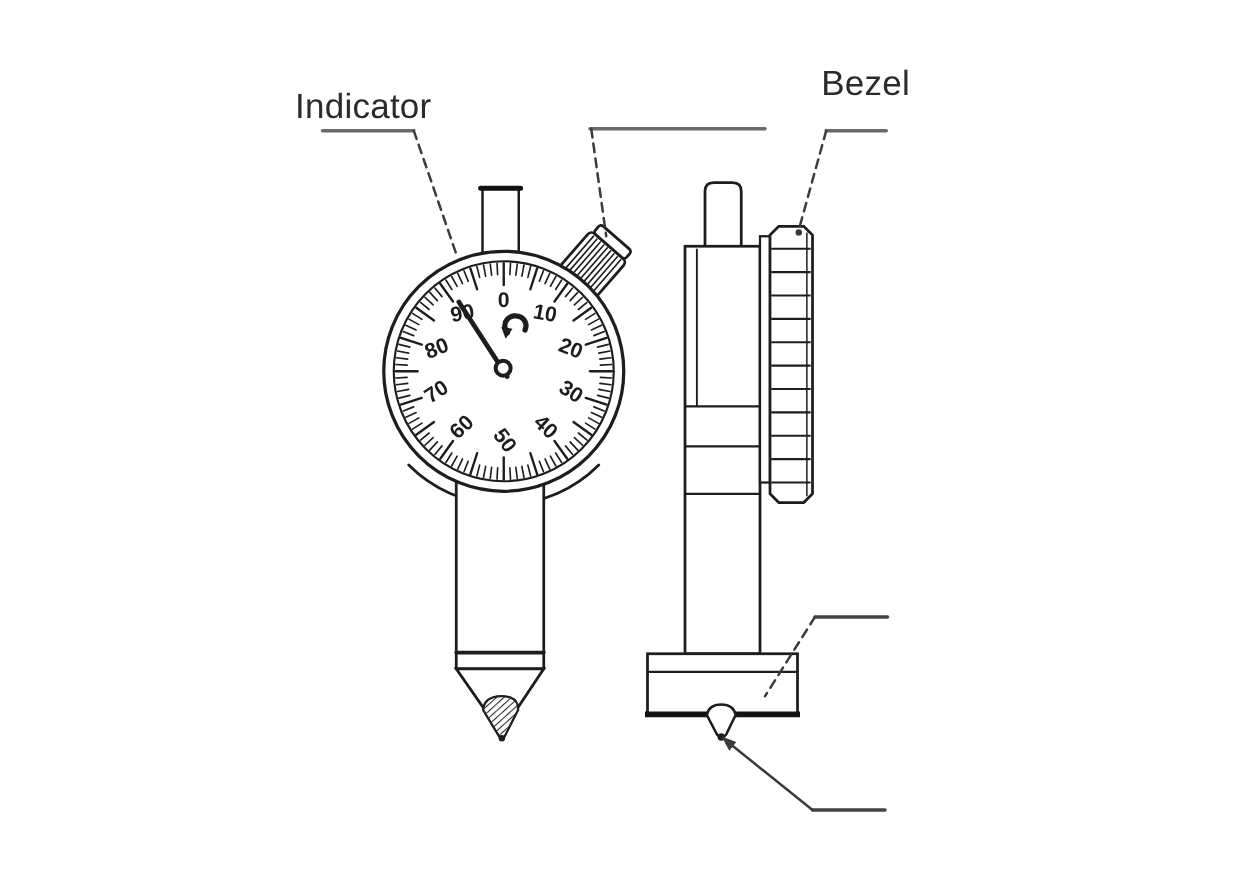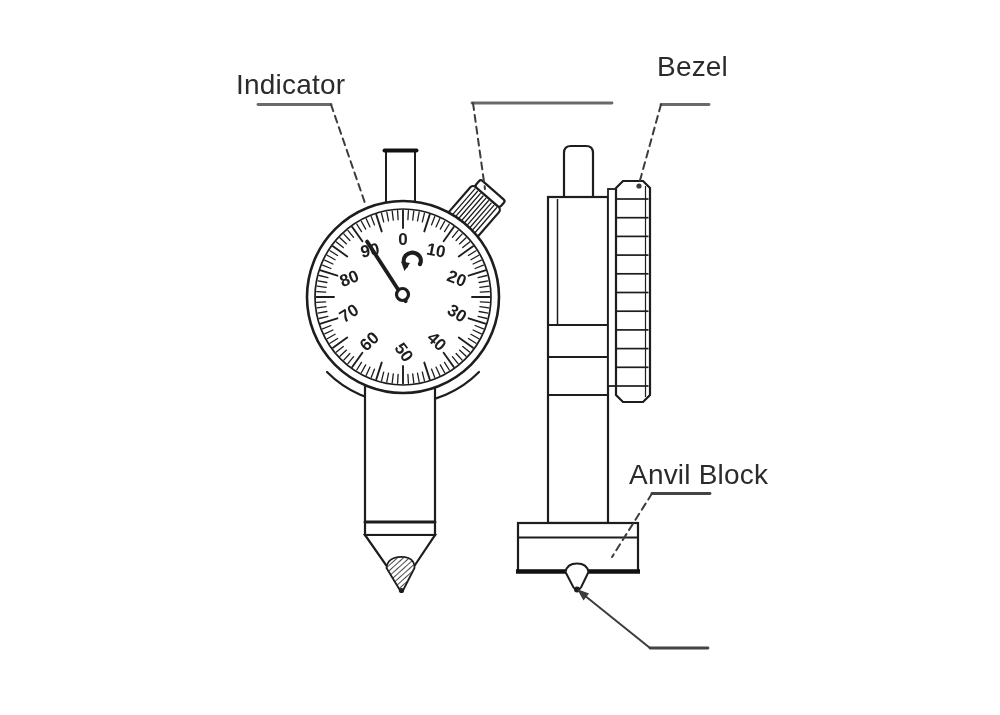--- a/index.html
+++ b/index.html
@@ -258,14 +258,13 @@
       <line x1="652" y1="493.5" x2="612" y2="557" stroke="#3c3c3c" stroke-width="2" stroke-dasharray="7 5"></line>
 
       <line x1="650" y1="648" x2="708" y2="648" stroke="#444444" stroke-width="2.8"></line>
       <line x1="650" y1="648" x2="584" y2="595" stroke="#3c3c3c" stroke-width="2"></line>
       <polygon points="577,589 589,593.5 583.5,600.5" fill="#3c3c3c" stroke="none"></polygon>
     </g>
   </svg>
 
   <div class="callout-label" style="left:236px;top:70px">Indicator</div>
   <div class="callout-label" style="left:657px;top:52px">Bezel</div>
-  <div class="callout-label" style="left:629px;top:460px">Anvil Block</div>
 </div>
 
 </body></html>

